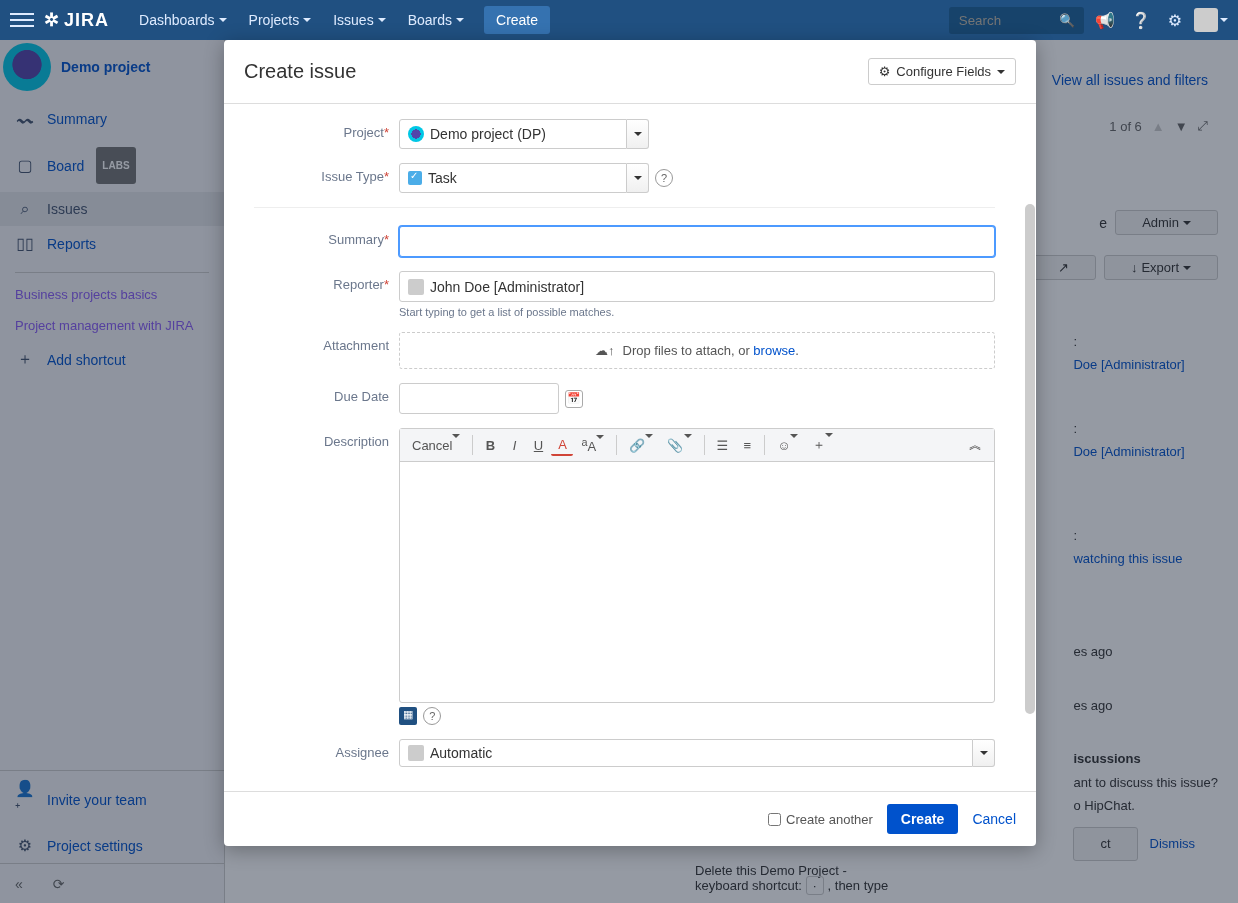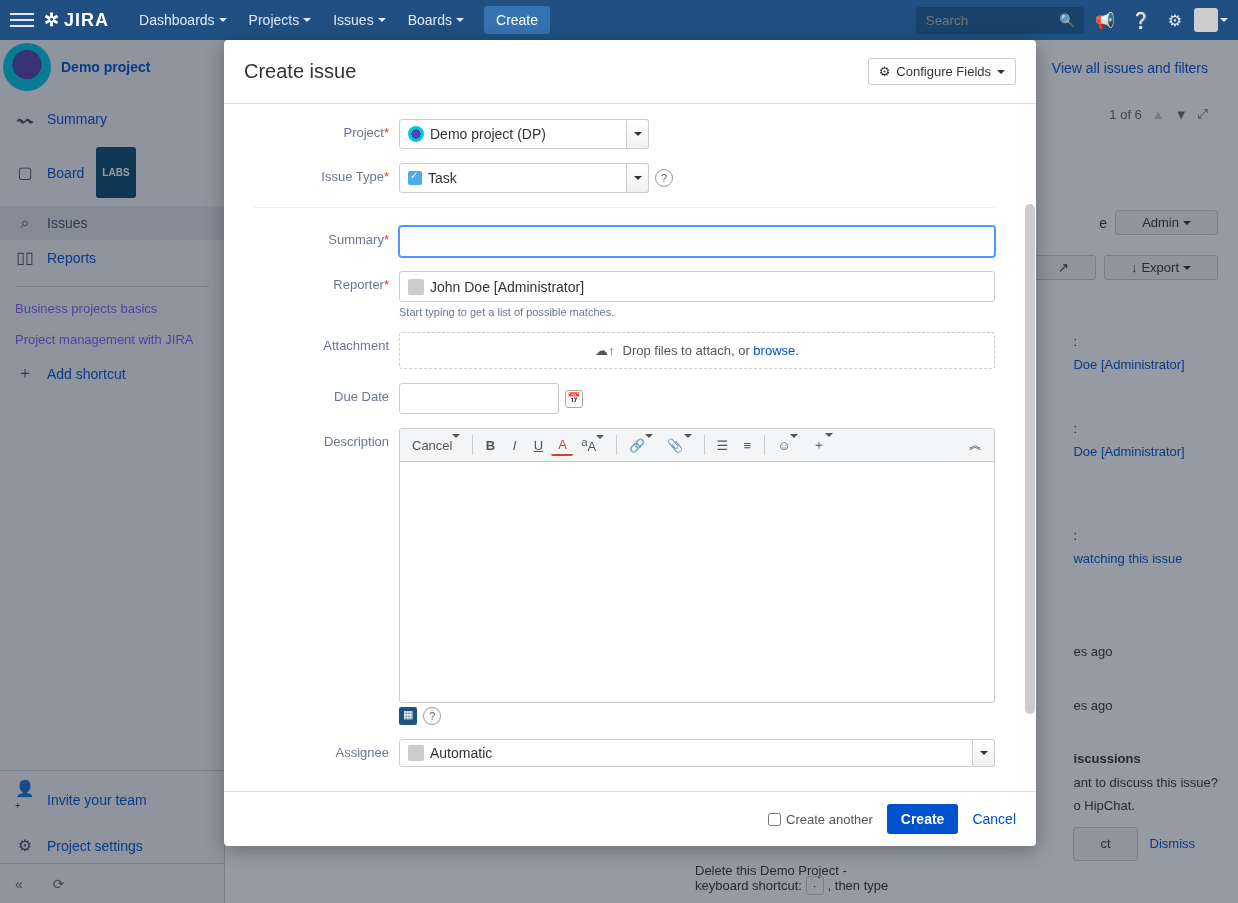--- a/index.html
+++ b/index.html
@@ -7,36 +7,36 @@
 .topnav { background: #0747a6; background: linear-gradient(#1e3a5f,#1e3a5f); height: 40px; display: flex; align-items: center; padding: 0 10px; color: #deebff; }
 .topnav { background: #205081; }
 .hamburger { width: 24px; height: 24px; display:flex; flex-direction:column; justify-content:center; gap:4px; cursor:pointer; margin-right:10px;}
 .hamburger span{height:2px;background:#deebff;display:block;}
 .logo { font-weight:bold; font-size:18px; color:#fff; margin-right:20px; letter-spacing:1px; display:flex; align-items:center; gap:4px;}
 .nav-items { display:flex; align-items:center; gap:2px; }
 .nav-item { color:#deebff; padding:6px 10px; cursor:pointer; font-size:14px; display:flex; align-items:center; gap:4px;}
 .caret-down{width:0;height:0;border-left:4px solid transparent;border-right:4px solid transparent;border-top:4px solid currentColor;}
 .create-btn{background:#3572b0;color:#fff;padding:6px 12px;border-radius:3px;margin-left:8px;cursor:pointer;}
 .topnav-right{margin-left:auto;display:flex;align-items:center;gap:8px;}
-.search-box{background:#17436b;border:none;color:#fdba74;padding:6px 30px 6px 10px;width:168px;border-radius:3px;position:relative;}
+.search-box{background:#17436b;border:none;color:#fdba74;padding:6px 30px 6px 10px;width:135px;border-radius:3px;position:relative;}
 .search-wrap{position:relative;}
 .search-icon-right{position:absolute;right:8px;top:6px;color:#ccc;font-size:13px;}
 .icon-btn{color:#deebff;cursor:pointer;padding:4px;font-size:16px;}
 .avatar-box{width:24px;height:24px;background:#ccc;border-radius:3px;}
 
 .page{display:flex;height:863px;}
 .sidebar{width:225px;background:#f4f5f7;border-right:1px solid #ccc;display:flex;flex-direction:column;position:relative;}
 .proj-header{display:flex;align-items:center;padding:3px;gap:10px;}
 .proj-avatar{width:48px;height:48px;border-radius:50%;background:radial-gradient(circle at 50% 45%,#5243aa 40%,#00c7e5 42%);position:relative;}
 .proj-name{color:#0052cc;font-weight:bold;font-size:14px;}
 .side-items{display:flex;flex-direction:column;padding:5px 0;}
 .side-item{display:flex;align-items:center;padding:8px 15px;gap:12px;color:#0052cc;cursor:pointer;font-size:14px;}
 .side-item.active{background:#e4e6ea;color:#42526e;}
 .side-item .icon{width:20px;color:#42526e;font-size:16px;display:flex;justify-content:center;}
-.labs-badge{background:#0c4a6e;color:#fff;font-size:10px;padding:20px 6px;border-radius:3px;font-weight:bold;}
+.labs-badge{background:#737373;color:#fff;font-size:10px;padding:13px 6px;border-radius:3px;font-weight:bold;}
 .side-divider{height:1px;background:#ccc;margin:6px 15px;}
 .side-link{color:#8b5cf6;padding:8px 15px;font-size:13px;cursor:pointer;}
 
 .content{flex:1;position:relative;background:#fff;padding:20px 30px;overflow:hidden;}
 .content-head{display:flex;justify-content:space-between;align-items:start;}
 .content-head-right{display:flex;align-items:center;gap:10px;color:#666;font-size:13px;}
 .right-panel-snip{position:absolute;right:20px;top:200px;color:#333;font-size:13px;line-height:1.8;}
 .link{color:#0052cc;cursor:pointer;}
 
 .overlay{position:absolute;inset:0;background:rgba(20,30,50,0.45);z-index:10;top:40px;}
@@ -169,21 +169,21 @@
       </div>
     <div style="height:40px;border-top:1px solid #ccc;display:flex;align-items:center;padding:0 15px;gap:30px;">
       <span style="color:#666;cursor:pointer;">«</span>
       <span style="color:#666;cursor:pointer;">⟳</span>
     </div>
   </div>
 
   <div class="content">
     <div class="content-head">
       <div></div>
-      <div style="display:flex;flex-direction:column;align-items:flex-end;gap:30px;">
+      <div style="display:flex;flex-direction:column;align-items:flex-end;gap:30px;margin-top:12px;">
         <span class="link">View all issues and filters</span>
         <div class="content-head-right">
           <span>1 of 6</span>
           <span style="color:#ccc">▲</span>
           <span>▼</span>
           <span>⤢</span>
         </div>
       </div>
     </div>
     <div style="position:absolute;right:20px;top:170px;display:flex;flex-direction:column;align-items:flex-end;gap:10px;">

